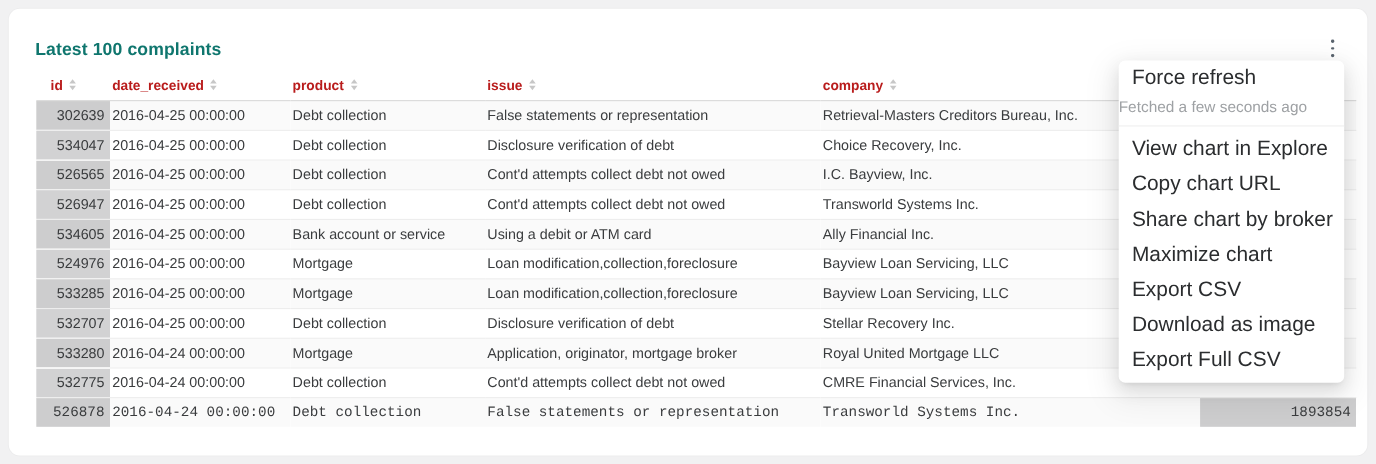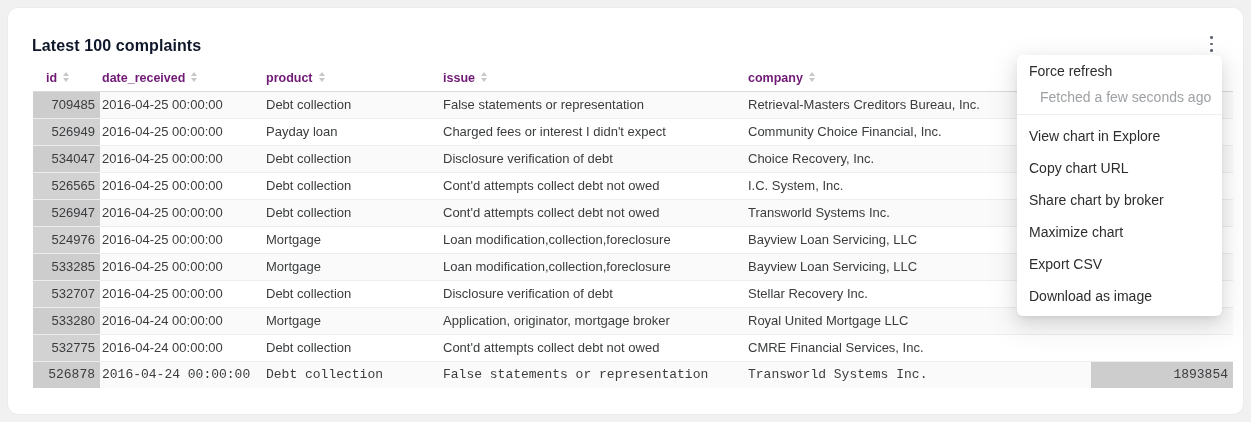--- a/index.html
+++ b/index.html
@@ -15,41 +15,41 @@
     position: absolute; left: 8px; top: 8px;
     width: 1235px; height: 406px;
     background: #ffffff;
     border-radius: 10px;
     box-shadow: 0 0 0 1px rgba(0,0,0,0.02);
   }
   .chart-title {
     position: absolute; left: 24px; top: 29px;
     margin: 0;
     font-size: 16px; font-weight: 700;
-    color: #0f172a;
+    color: #0f766e;
     letter-spacing: 0.1px;
   }
   .kebab {
     position: absolute; right: 24px; top: 26px;
     width: 16px; height: 20px;
     background: none; border: none; padding: 2px 0;
     display: flex; flex-direction: column; align-items: center;
     gap: 4px; cursor: pointer;
   }
   .kebab .dot { width: 3px; height: 3px; border-radius: 50%; background: #5a646e; }
 
   table.data-table {
     position: absolute; left: 25px; top: 57px;
     width: 1200px;
     border-collapse: collapse;
     table-layout: fixed;
   }
   .data-table th {
     height: 26px;
-    font-size: 12.5px; font-weight: 700; color: #701a75;
+    font-size: 12.5px; font-weight: 700; color: #b91c1c;
     text-align: left; vertical-align: middle;
     padding: 0 0 0 2px;
     border-bottom: 1px solid #d9d9d9;
     white-space: nowrap; overflow: hidden;
     cursor: pointer;
   }
   .data-table th.col-id { padding-left: 13px; }
   .sort-icon { display: inline-block; margin-left: 6px; vertical-align: 0px; }
   .sort-icon i { display: block; width: 0; height: 0; border-left: 3.5px solid transparent; border-right: 3.5px solid transparent; }
   .sort-icon .up { border-bottom: 4px solid #c7c7c7; margin-bottom: 2px; }
@@ -76,28 +76,28 @@
     background: #ffffff;
     border-radius: 6px;
     box-shadow: 0 3px 6px -4px rgba(0,0,0,0.14), 0 6px 16px 0 rgba(0,0,0,0.10), 0 9px 28px 8px rgba(0,0,0,0.06);
     padding: 2px 0 4px;
     margin: 0; list-style: none;
     z-index: 10;
   }
   .menu-item {
     height: 32px; line-height: 32px;
     padding: 0 12px;
-    font-size: 14px; color: #2b2d2f;
+    font-size: 19px; color: #2b2d2f;
     cursor: pointer;
     white-space: nowrap; overflow: hidden;
   }
   .menu-item.compact { height: 28px; line-height: 28px; }
   .menu-info {
     height: 24px; line-height: 24px;
-    padding: 0 23px;
+    padding: 0 0;
     font-size: 14px; color: #9ea1a4;
     white-space: nowrap; overflow: hidden;
   }
   .menu-divider { height: 1px; background: #efefef; margin: 5px 0; }
 </style>
 </head>
 <body>
 
 <div class="card">
   <h2 class="chart-title">Latest 100 complaints</h2>
@@ -114,57 +114,57 @@
           <th class="col-id" style="width: 67px;"><span>id</span><span class="sort-icon"><i class="up"></i><i class="dn"></i></span></th>
           <th class="col-date_received" style="width: 164px;"><span>date_received</span><span class="sort-icon"><i class="up"></i><i class="dn"></i></span></th>
           <th class="col-product" style="width: 177px;"><span>product</span><span class="sort-icon"><i class="up"></i><i class="dn"></i></span></th>
           <th class="col-issue" style="width: 305px; margin-left: 37px;"><span>issue</span><span class="sort-icon"><i class="up"></i><i class="dn"></i></span></th>
           <th class="col-company" style="width: 345px;"><span>company</span><span class="sort-icon"><i class="up"></i><i class="dn"></i></span></th>
           <th class="col-extra" style="width: 142px;"></th>
         </tr>
     </thead>
     <tbody id="table-body">
         <tr>
-          <td class="right bar">709485</td>
+          <td class="right bar">302639</td>
           <td>2016-04-25 00:00:00</td>
           <td>Debt collection</td>
           <td>False statements or representation</td>
           <td>Retrieval-Masters Creditors Bureau, Inc.</td>
           <td class="right"></td>
         </tr>
         <tr>
-          <td class="right bar">526949</td>
-          <td>2016-04-25 00:00:00</td>
-          <td>Payday loan</td>
-          <td>Charged fees or interest I didn't expect</td>
-          <td>Community Choice Financial, Inc.</td>
-          <td class="right"></td>
-        </tr>
-        <tr>
           <td class="right bar">534047</td>
           <td>2016-04-25 00:00:00</td>
           <td>Debt collection</td>
           <td>Disclosure verification of debt</td>
           <td>Choice Recovery, Inc.</td>
           <td class="right"></td>
         </tr>
         <tr>
           <td class="right bar">526565</td>
           <td>2016-04-25 00:00:00</td>
           <td>Debt collection</td>
           <td>Cont'd attempts collect debt not owed</td>
-          <td>I.C. System, Inc.</td>
+          <td>I.C. Bayview, Inc.</td>
           <td class="right"></td>
         </tr>
         <tr>
           <td class="right bar">526947</td>
           <td>2016-04-25 00:00:00</td>
           <td>Debt collection</td>
           <td>Cont'd attempts collect debt not owed</td>
           <td>Transworld Systems Inc.</td>
+          <td class="right"></td>
+        </tr>
+        <tr>
+          <td class="right bar">534605</td>
+          <td>2016-04-25 00:00:00</td>
+          <td>Bank account or service</td>
+          <td>Using a debit or ATM card</td>
+          <td>Ally Financial Inc.</td>
           <td class="right"></td>
         </tr>
         <tr>
           <td class="right bar">524976</td>
           <td>2016-04-25 00:00:00</td>
           <td>Mortgage</td>
           <td>Loan modification,collection,foreclosure</td>
           <td>Bayview Loan Servicing, LLC</td>
           <td class="right"></td>
         </tr>
@@ -215,13 +215,14 @@
 <ul class="context-menu" id="context-menu">
     <li class="menu-item compact">Force refresh</li>
     <li class="menu-info">Fetched a few seconds ago</li>
     <li class="menu-divider"></li>
     <li class="menu-item">View chart in Explore</li>
     <li class="menu-item">Copy chart URL</li>
     <li class="menu-item">Share chart by broker</li>
     <li class="menu-item">Maximize chart</li>
     <li class="menu-item">Export CSV</li>
     <li class="menu-item">Download as image</li>
+    <li class="menu-item">Export Full CSV</li>
   </ul>
 
 </body></html>

